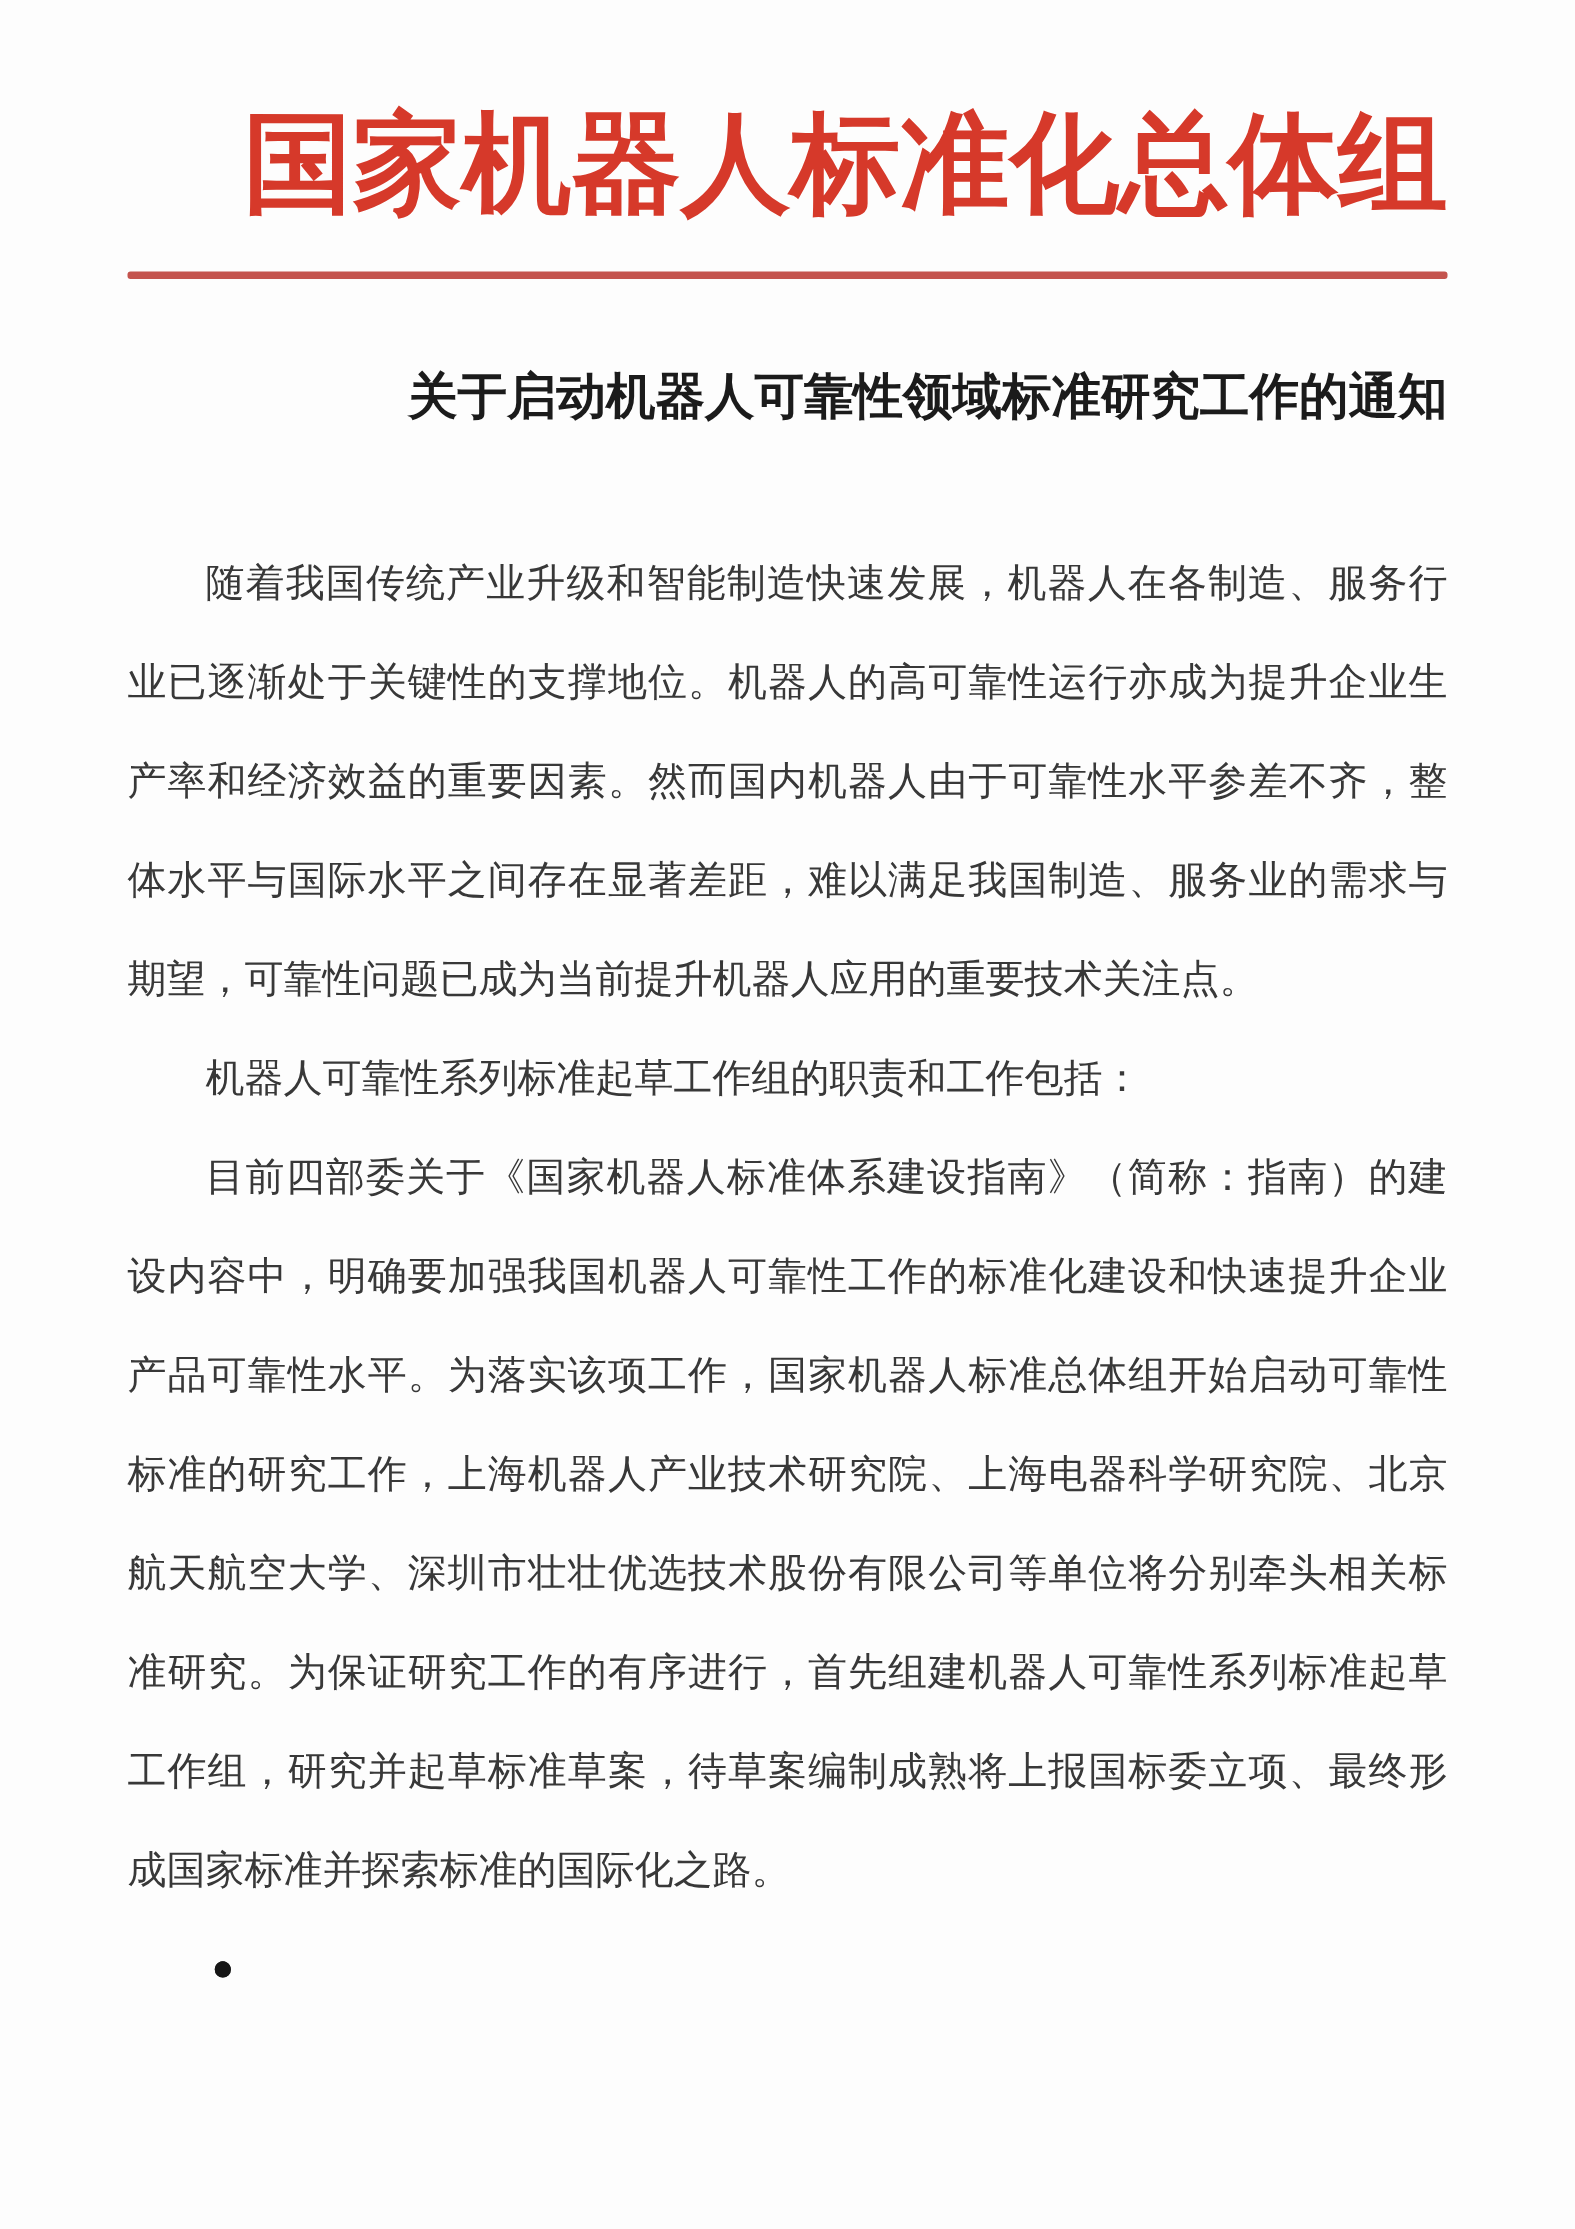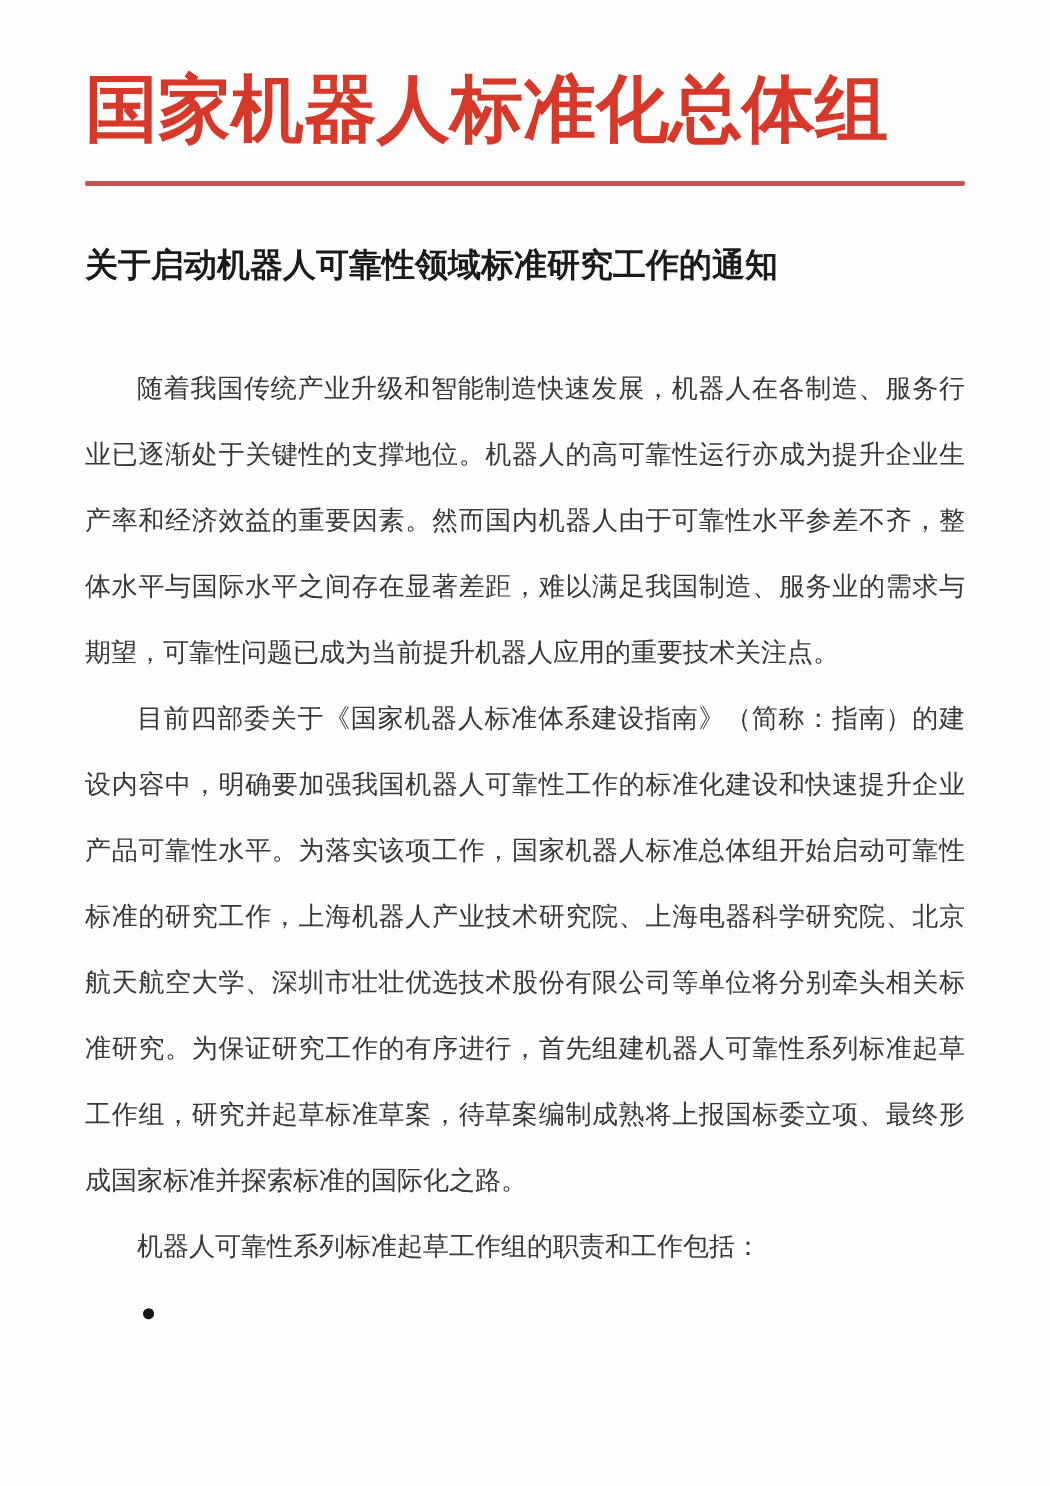--- a/index.html
+++ b/index.html
@@ -12,37 +12,37 @@
     background: #fdfdfd;
     overflow: hidden;
     font-family: "Liberation Serif", "DejaVu Serif", serif;
   }
   .page {
     width: 880px;
     margin: 0 auto;
   }
   .org-header {
     margin-top: 64px;
-    text-align: left;
+    text-align: right;
     font-size: 73px;
     font-weight: 700;
     line-height: 1.25;
     color: #d6392a;
     letter-spacing: 0px;
     white-space: nowrap;
   }
   .red-divider {
     margin-top: 26px;
     height: 5px;
     background: #c4544e;
     border-radius: 2px;
   }
   .doc-title {
     margin-top: 56px;
-    text-align: left;
+    text-align: right;
     font-size: 33px;
     font-weight: 700;
     line-height: 1.45;
     color: #1b1b1b;
     white-space: nowrap;
   }
   .content {
     margin-top: 66px;
     font-size: 26px;
     line-height: 66px;
@@ -82,23 +82,23 @@
   <div class="org-header">国家机器人标准化总体组</div>
 
   <div class="red-divider"></div>
 
   <div class="doc-title">关于启动机器人可靠性领域标准研究工作的通知</div>
 
   <div class="content">
 
     <p>随着我国传统产业升级和智能制造快速发展，机器人在各制造、服务行业已逐渐处于关键性的支撑地位。机器人的高可靠性运行亦成为提升企业生产率和经济效益的重要因素。然而国内机器人由于可靠性水平参差不齐，整体水平与国际水平之间存在显著差距，难以满足我国制造、服务业的需求与期望，可靠性问题已成为当前提升机器人应用的重要技术关注点。</p>
 
+    <p>机器人可靠性系列标准起草工作组的职责和工作包括：</p>
+
     <p>目前四部委关于《国家机器人标准体系建设指南》（简称：指南）的建设内容中，明确要加强我国机器人可靠性工作的标准化建设和快速提升企业产品可靠性水平。为落实该项工作，国家机器人标准总体组开始启动可靠性标准的研究工作，上海机器人产业技术研究院、上海电器科学研究院、北京航天航空大学、深圳市壮壮优选技术股份有限公司等单位将分别牵头相关标准研究。为保证研究工作的有序进行，首先组建机器人可靠性系列标准起草工作组，研究并起草标准草案，待草案编制成熟将上报国标委立项、最终形成国家标准并探索标准的国际化之路。</p>
-
-    <p>机器人可靠性系列标准起草工作组的职责和工作包括：</p>
 
     <ul class="bullet-list">
       <li class="bullet-item">
         <span class="bullet-dot">●</span>
       </li>
       <li class="bullet-item">
         <span class="bullet-dot">●</span>
       </li>
     </ul>
 

